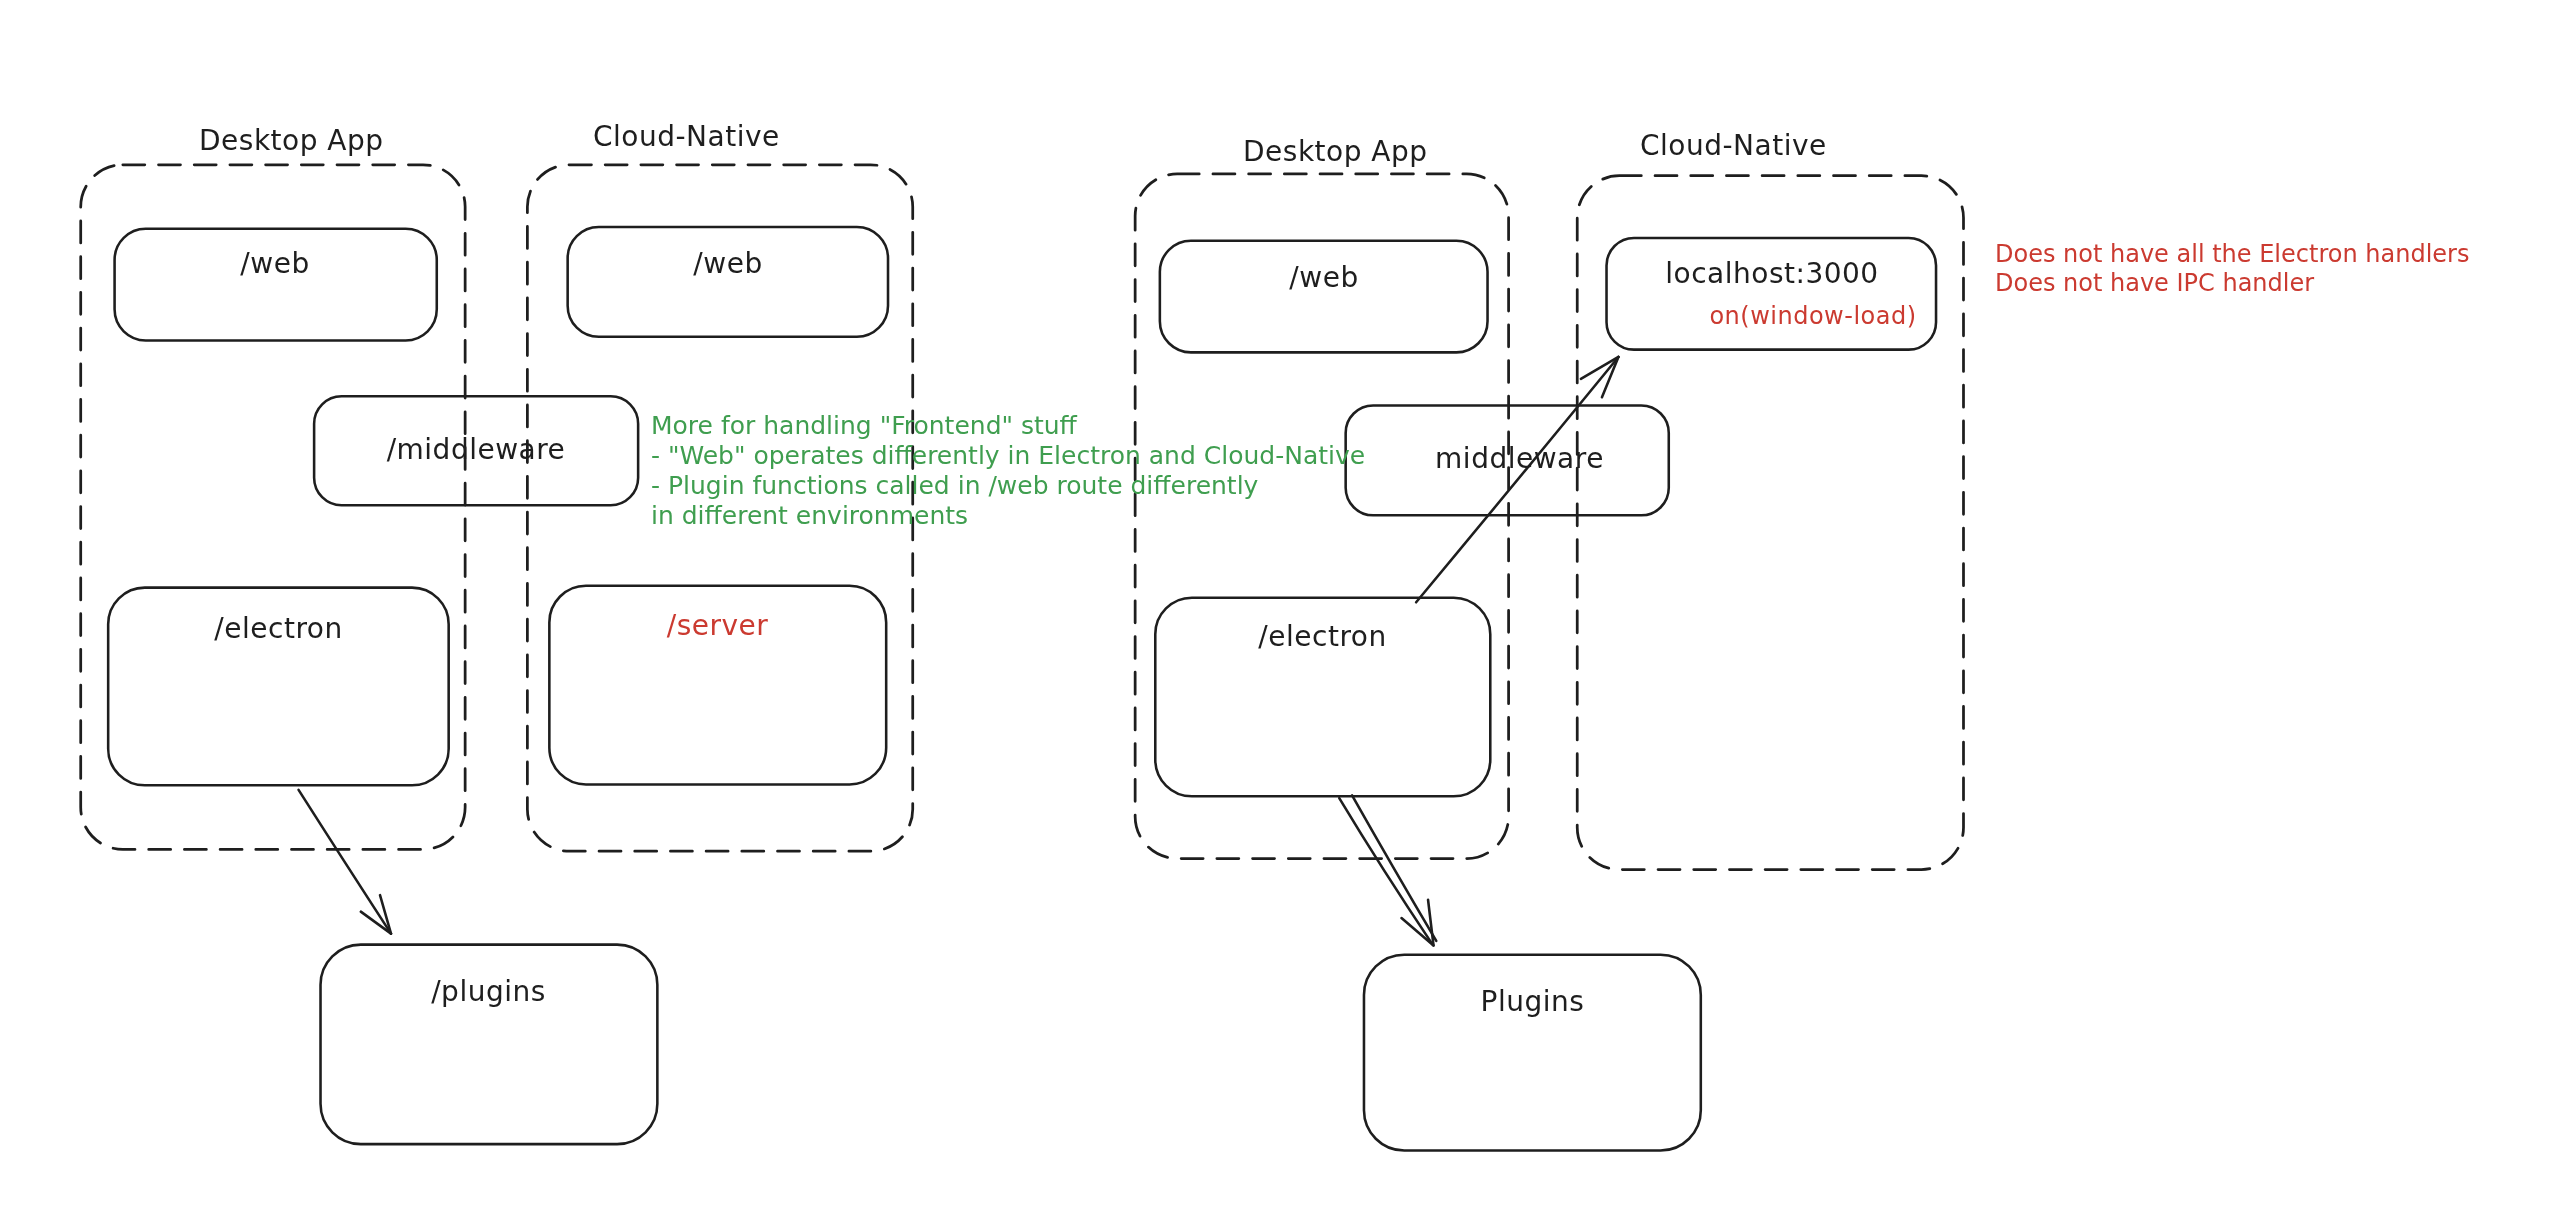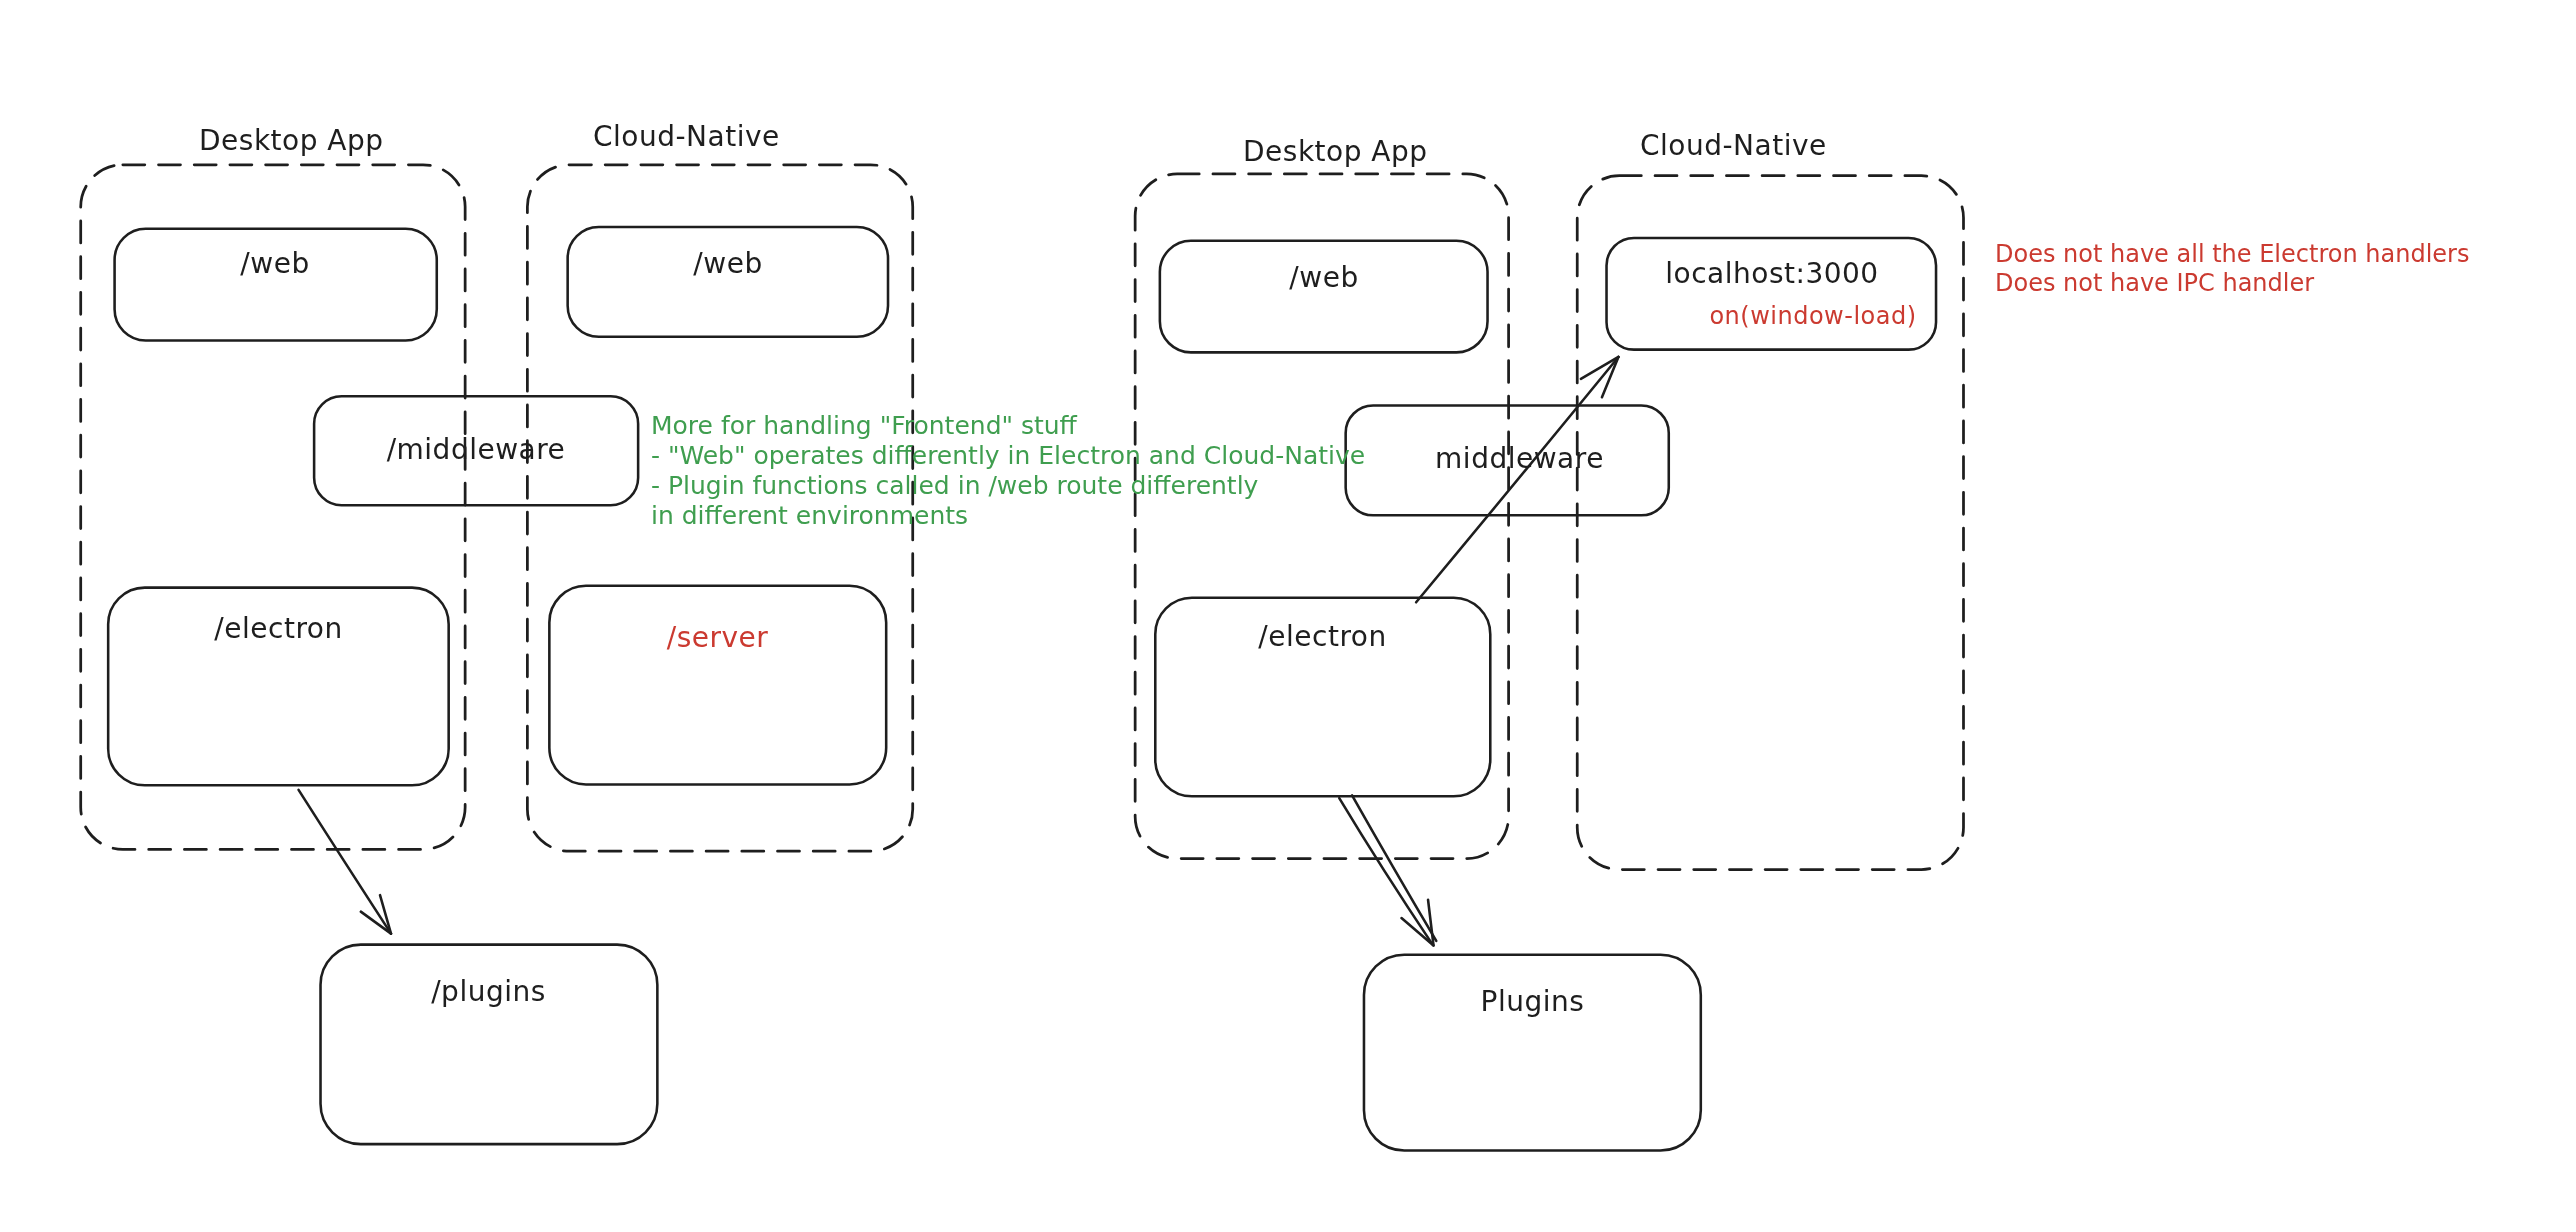--- a/index.html
+++ b/index.html
@@ -114,21 +114,21 @@
 
   <div class="label" style="left:199px;  top:124px;">Desktop App</div>
   <div class="label" style="left:593px;  top:120px;">Cloud-Native</div>
   <div class="label" style="left:1243px; top:135px;">Desktop App</div>
   <div class="label" style="left:1640px; top:129px;">Cloud-Native</div>
 
   <div class="box-label" style="left:114px; width:322px; top:247px;">/web</div>
   <div class="box-label" style="left:568px; width:320px; top:247px;">/web</div>
   <div class="box-label" style="left:314px; width:324px; top:433px;">/middleware</div>
   <div class="box-label" style="left:108px; width:341px; top:612px;">/electron</div>
-  <div class="box-label red-text" style="left:549px; width:337px; top:609px;margin-top:12px;">/server</div>
+  <div class="box-label red-text" style="left:549px; width:337px; top:609px;">/server</div>
   <div class="box-label" style="left:320px; width:337px; top:975px;">/plugins</div>
 
   <div class="box-label" style="left:1160px; width:328px; top:261px;">/web</div>
   <div class="box-label" style="left:1607px; width:330px; top:257px;">localhost:3000</div>
   <div class="box-label red-text" id="lh-sub" style="left:1648px; width:330px; top:302px;">on(window-load)</div>
   <div class="box-label" style="left:1346px; width:323px; top:442px;padding-left:12px;">middleware</div>
   <div class="box-label" style="left:1155px; width:335px; top:620px;">/electron</div>
   <div class="box-label" style="left:1364px; width:337px; top:985px;">Plugins</div>
 
   <div class="note green-text" id="green-note">

